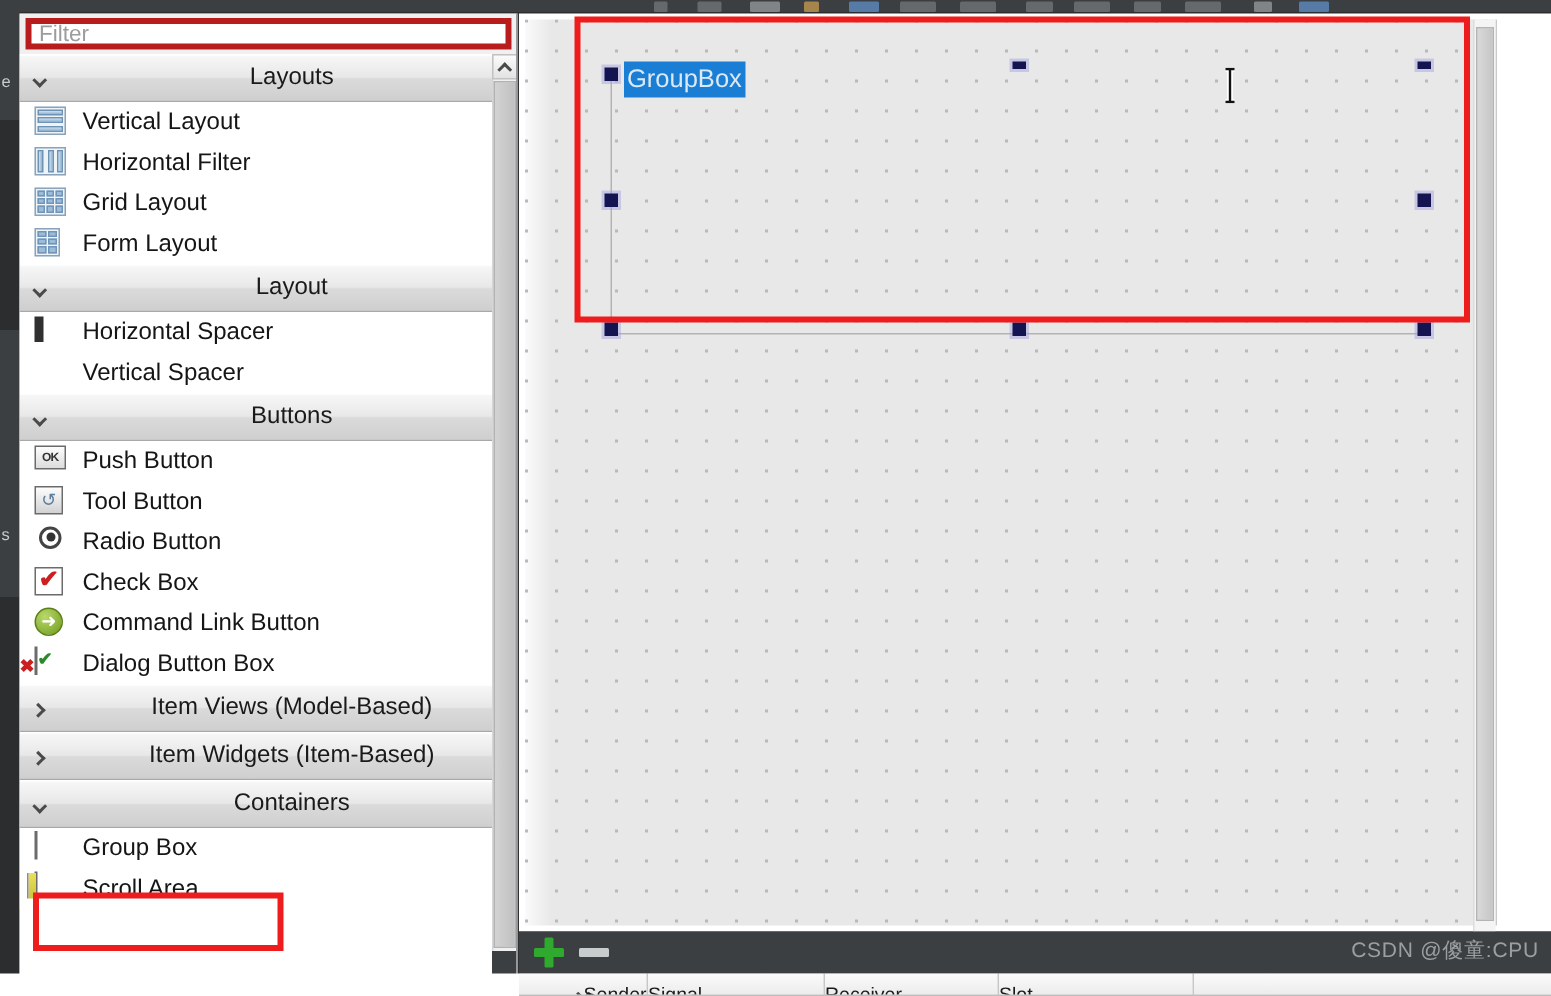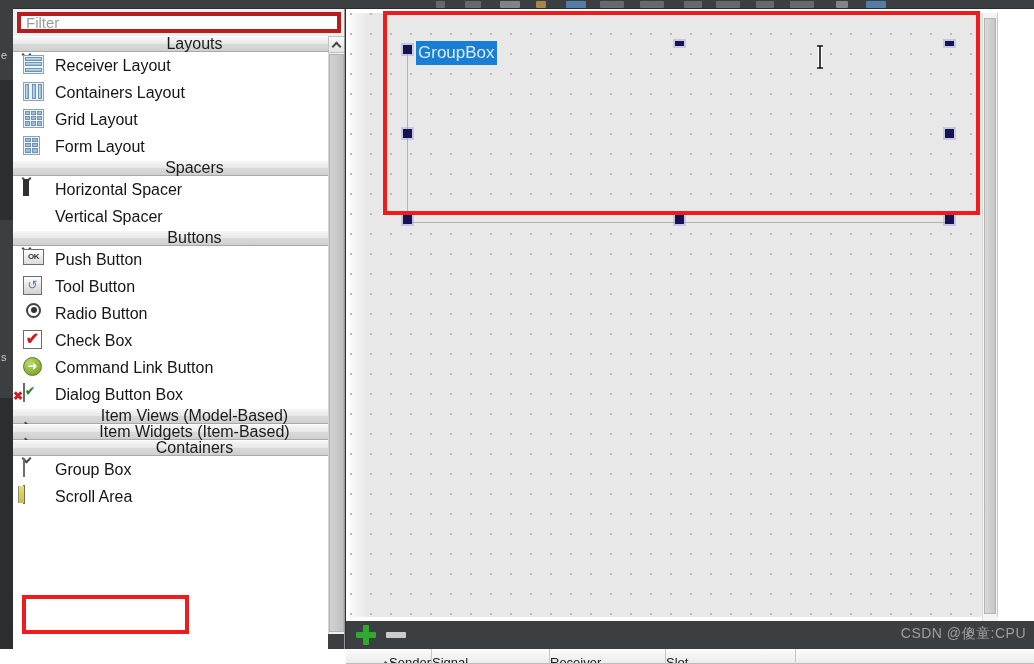--- a/index.html
+++ b/index.html
@@ -94,21 +94,21 @@
     content: ""; position: absolute; left: 1px; top: 1px;
     width: 5px; height: 5px;
     border-right: 2px solid #4a4a4a; border-bottom: 2px solid #4a4a4a;
   }
   .chev.down::after { transform: rotate(45deg); }
   .chev.up::after { transform: rotate(-135deg); top: 3px; }
   .chev.right::after { transform: rotate(-45deg); left: 0; }
 
   .section-header {
     position: relative;
-    height: 16px; width: 315px;
+    height: 32px; width: 315px;
     background: linear-gradient(#f7f7f7 0%, #e8e8e8 48%, #dadada 52%, #cfcfcf 100%);
     border-top: 1px solid #ffffff;
     border-bottom: 1px solid #a9a9a9;
     display: flex; align-items: center; justify-content: center;
     font-size: 16px; color: #1a1a1a;
     cursor: pointer;
     padding-left: 48px;
   }
   .section-header .sh-chev {
     position: absolute; left: 9px; top: 8px;
@@ -358,31 +358,31 @@
         <span>Layouts</span>
       </div>
       <div class="wb-item">
         <span class="ic">
           <span class="ic-vlayout">
               <i></i>
               <i></i>
               <i></i>
             </span>
         </span>
-        <span>Receiver Layout</span>
+        <span>Vertical Layout</span>
       </div>
       <div class="wb-item">
         <span class="ic">
           <span class="ic-hlayout">
               <i></i>
               <i></i>
               <i></i>
             </span>
         </span>
-        <span>Containers Layout</span>
+        <span>Horizontal Filter</span>
       </div>
       <div class="wb-item">
         <span class="ic">
           <span class="ic-grid">
               <i></i>
               <i></i>
               <i></i>
               <i></i>
               <i></i>
               <i></i>
@@ -402,21 +402,21 @@
               <i></i>
               <i></i>
               <i></i>
             </span>
         </span>
         <span>Form Layout</span>
       </div>
 
       <div class="section-header">
         <span class="sh-chev"><i class="chev down"></i></span>
-        <span>Spacers</span>
+        <span>Layout</span>
       </div>
       <div class="wb-item">
         <span class="ic"><span class="ic-hspacer"></span></span>
         <span>Horizontal Spacer</span>
       </div>
       <div class="wb-item">
         <span class="ic"><span class="ic-vspacer"></span></span>
         <span>Vertical Spacer</span>
       </div>
 

